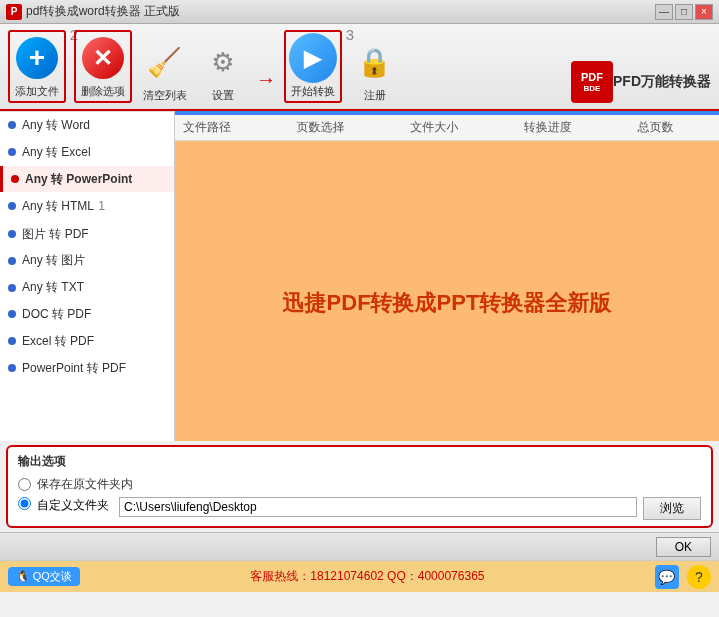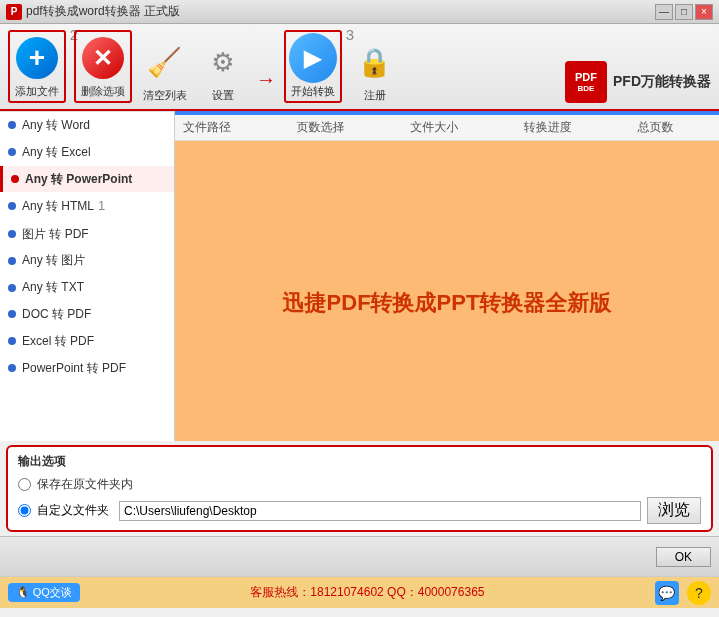--- a/index.html
+++ b/index.html
@@ -205,47 +205,47 @@
       margin-bottom: 4px;
       font-size: 12px;
       color: #333;
     }
     .output-row input[type=radio] {
       margin-right: 6px;
       cursor: pointer;
     }
     .output-path-row {
       display: flex;
-      align-items: center;
+      align-items: flex-start;
       gap: 6px;
     }
     .output-path-label {
       white-space: nowrap;
       margin-right: 4px;
     }
     .output-path-input {
       flex: 1;
       border: 1px solid #aaa;
       padding: 2px 4px;
       font-size: 12px;
       background: #fff;
     }
     .browse-btn {
       background: linear-gradient(to bottom, #f5f5f5, #e0e0e0);
       border: 1px solid #aaa;
-      padding: 2px 10px;
-      font-size: 16px;
+      padding: 2px 16px;
+      font-size: 12px;
       cursor: pointer;
       white-space: nowrap;
     }
 
     
     .bottom-bar {
       background: linear-gradient(to bottom, #e8e8e8, #d5d5d5);
-      height: 40px;
+      height: 28px;
       display: flex;
       align-items: center;
       justify-content: flex-end;
       padding: 0 8px;
       border-top: 1px solid #bbb;
     }
     .ok-btn {
       background: linear-gradient(to bottom, #f0f0f0, #d8d8d8);
       border: 1px solid #999;
       padding: 2px 18px;
@@ -418,21 +418,21 @@
     <span style="position:absolute;top:-4px;right:-12px;color:#888;font-size:15px;">3</span>
   </div>
 
   <div class="toolbar-btn">
     <div class="toolbar-btn-icon">
       <div class="register-icon-svg">🔒</div>
     </div>
     <span class="toolbar-btn-label">注册</span>
   </div>
 
-  <div style="margin-left:auto; display:flex; align-items:center; gap:6px;">
+  <div style="margin-left:auto; display:flex; align-items:center; gap:0;">
     <div class="pfd-logo">
       <span style="font-size:11px;">PDF</span>
       <span style="font-size:8px;">BDE</span>
     </div>
     <span style="font-size:14px; font-weight:bold; color:#333;">PFD万能转换器</span>
   </div>
 </div>
 
 <div class="main-area">
 

